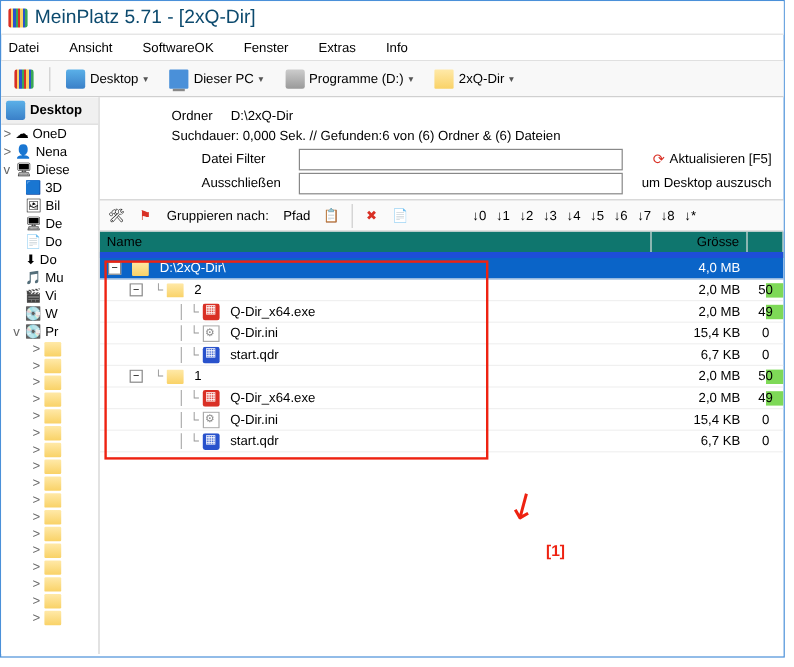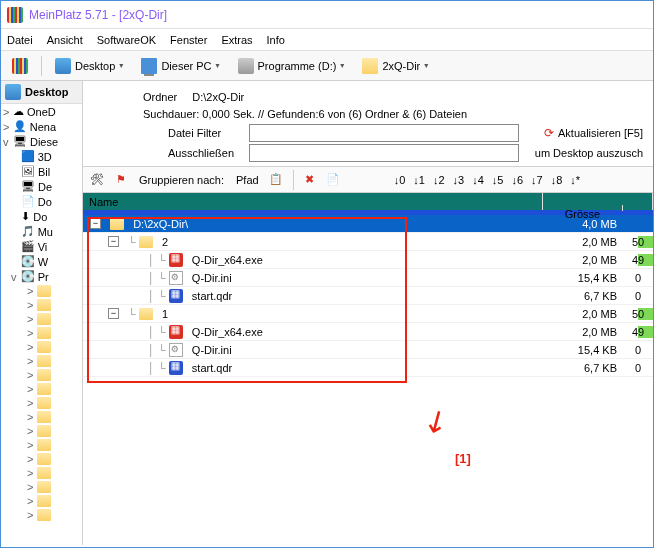--- a/index.html
+++ b/index.html
@@ -1,24 +1,24 @@
 <!DOCTYPE html>
 <html><head>
 <meta charset="utf-8">
 <style>
 * { box-sizing: border-box; margin: 0; padding: 0; font-family: "Segoe UI", Tahoma, sans-serif; font-size: 11px; }
 body { background: #fff; width: 662px; height: 556px; overflow: hidden; position: relative; }
 
 .window { border: 1px solid #4a90d9; width: 654px; height: 548px; position: relative; background: #fff; }
 .titlebar { height: 28px; background: #fff; display: flex; align-items: center; padding: 0 6px; border-bottom: 1px solid #e0e0e0; }
 .titlebar .icon { width: 16px; height: 16px; margin-right: 6px; }
-.titlebar .title { color: #8b5cf6; font-size: 12px; }
+.titlebar .title { color: #0c4a6e; font-size: 16px; }
 .watermark { position: absolute; top: 4px; right: 10px; color: #3b82f6; font-size: 20px; font-weight: bold; font-style: italic; z-index: 100; }
 
-.menubar { height: 22px; display: flex; align-items: center; padding: 0 6px; gap: 14px; border-bottom: 1px solid #e0e0e0; }
+.menubar { height: 22px; display: flex; align-items: center; padding: 0 6px; gap: 25px; border-bottom: 1px solid #e0e0e0; }
 .menubar span { color: #000; cursor: default; }
 
 .toolbar { height: 30px; display: flex; align-items: center; padding: 0 4px; gap: 4px; border-bottom: 1px solid #d0d0d0; background: #f8f8f8; }
 .tb-btn { height: 24px; padding: 0 6px; display: flex; align-items: center; gap: 4px; border: 1px solid transparent; cursor: pointer; }
 .tb-arrow { font-size: 8px; color: #555; }
 .tb-sep { width: 1px; height: 20px; background: #ccc; margin: 0 2px; }
 
 .icon { display: inline-block; width: 16px; height: 16px; }
 .icon-desktop { background: linear-gradient(#5ab0e8,#3a80c8); border-radius: 2px; }
 .icon-pc { background: #4a90d9; border-radius: 1px; position: relative; }
@@ -54,21 +54,21 @@
 .toolbar2 { height:26px; display:flex; align-items:center; padding:0 4px; gap:4px; border-bottom:1px solid #d0d0d0; background:#fafafa; }
 .tb2-btn { width:20px; height:20px; display:flex; align-items:center; justify-content:center; cursor:pointer; }
 .tb2-text { padding:0 4px; }
 .tb2-gap { flex:0 0 40px; }
 .depth-btn { font-size:11px; cursor:pointer; padding:0 2px; }
 
 .filelist { flex:1; overflow:hidden; position:relative; }
 .fl-header { display:flex; background:#0f766e; border-bottom:5px solid #1d4ed8; height:22px; }
 .fl-header .col { padding:3px 6px; border-right:1px solid #e0e0e0; }
 .col-name { flex:1; }
-.col-size { width:80px; text-align:center;margin-top:12px; }
+.col-size { width:80px; text-align:right; }
 .col-pct { width:30px; }
 
 .fl-row { display:flex; height:18px; align-items:center; border-bottom:1px solid #f0f0f0; }
 .fl-row.selected { background:#0a64c8; color:#fff; }
 .fl-row .cell-name { flex:1; display:flex; align-items:center; gap:3px; padding-left:4px; overflow:hidden; }
 .fl-row .cell-size { width:80px; text-align:right; padding-right:6px; }
 .fl-row .cell-pct { width:30px; text-align:center; padding-right:0; background:linear-gradient(to left,#7ed957 0%, #7ed957 var(--pct,0%), transparent var(--pct,0%)); }
 .fl-row.selected .cell-pct { background:#0a64c8; }
 .expander { width:11px; height:11px; border:1px solid #888; display:flex; align-items:center; justify-content:center; font-size:9px; line-height:1; background:#fff; color:#000; cursor:pointer; }
 .expander.sel { color:#000; }

